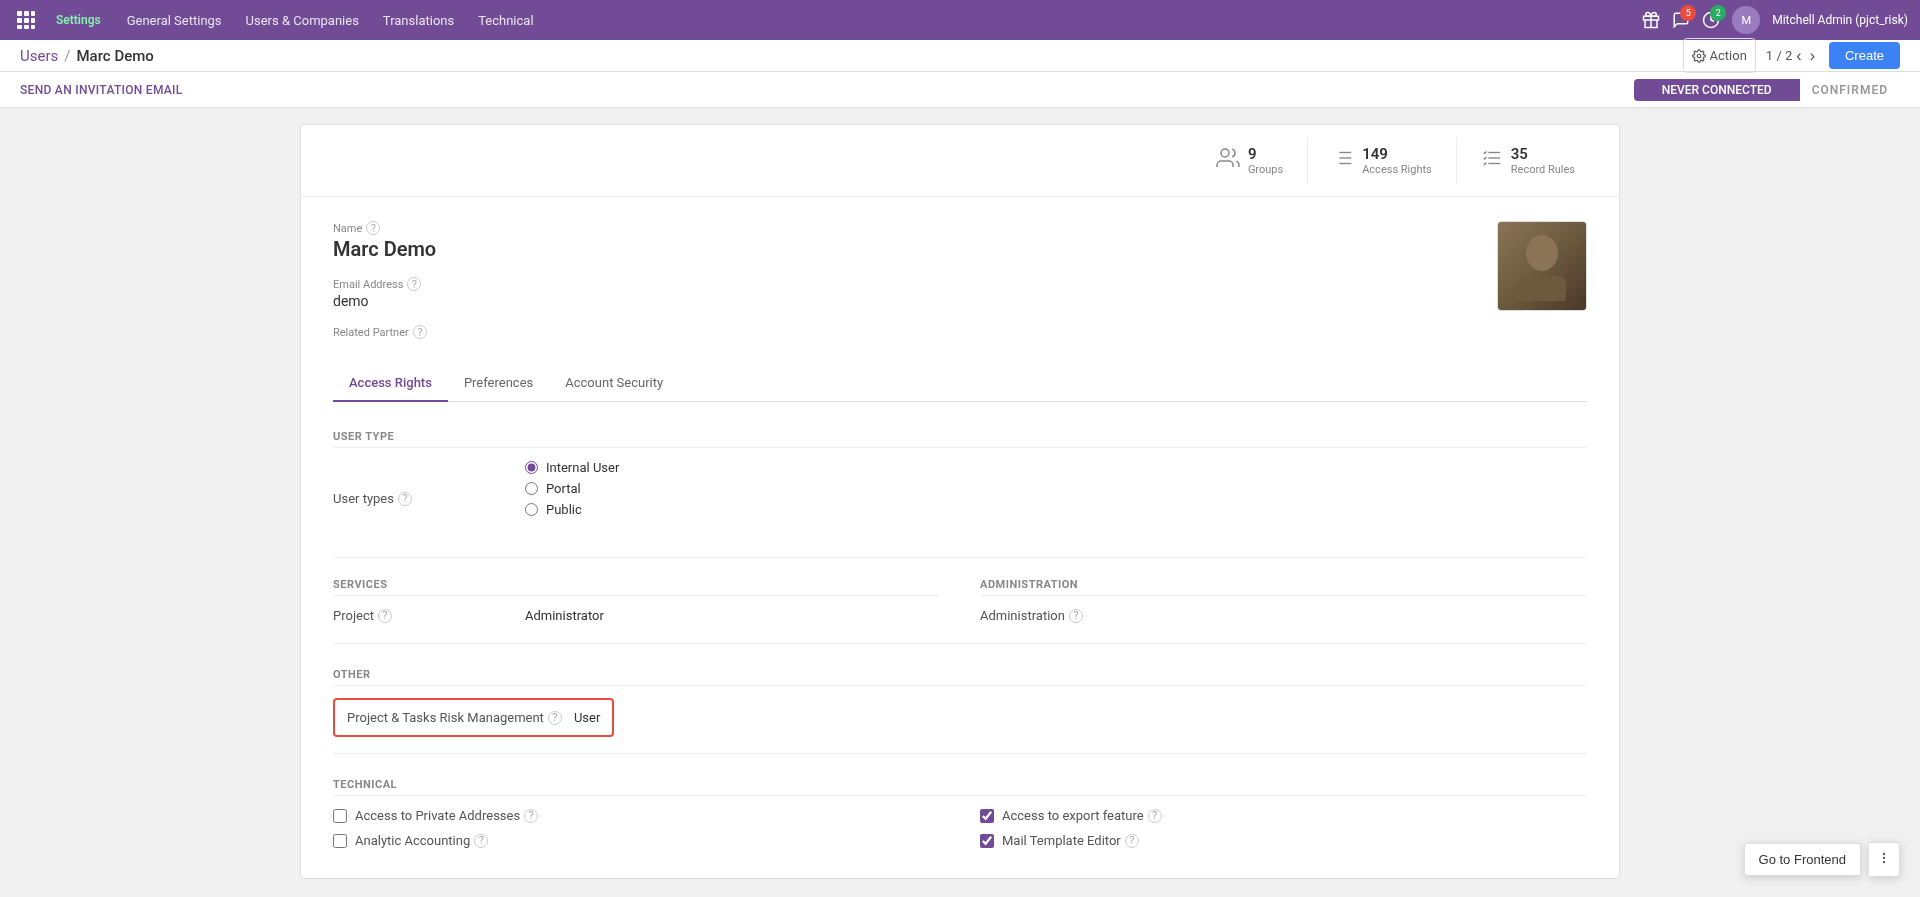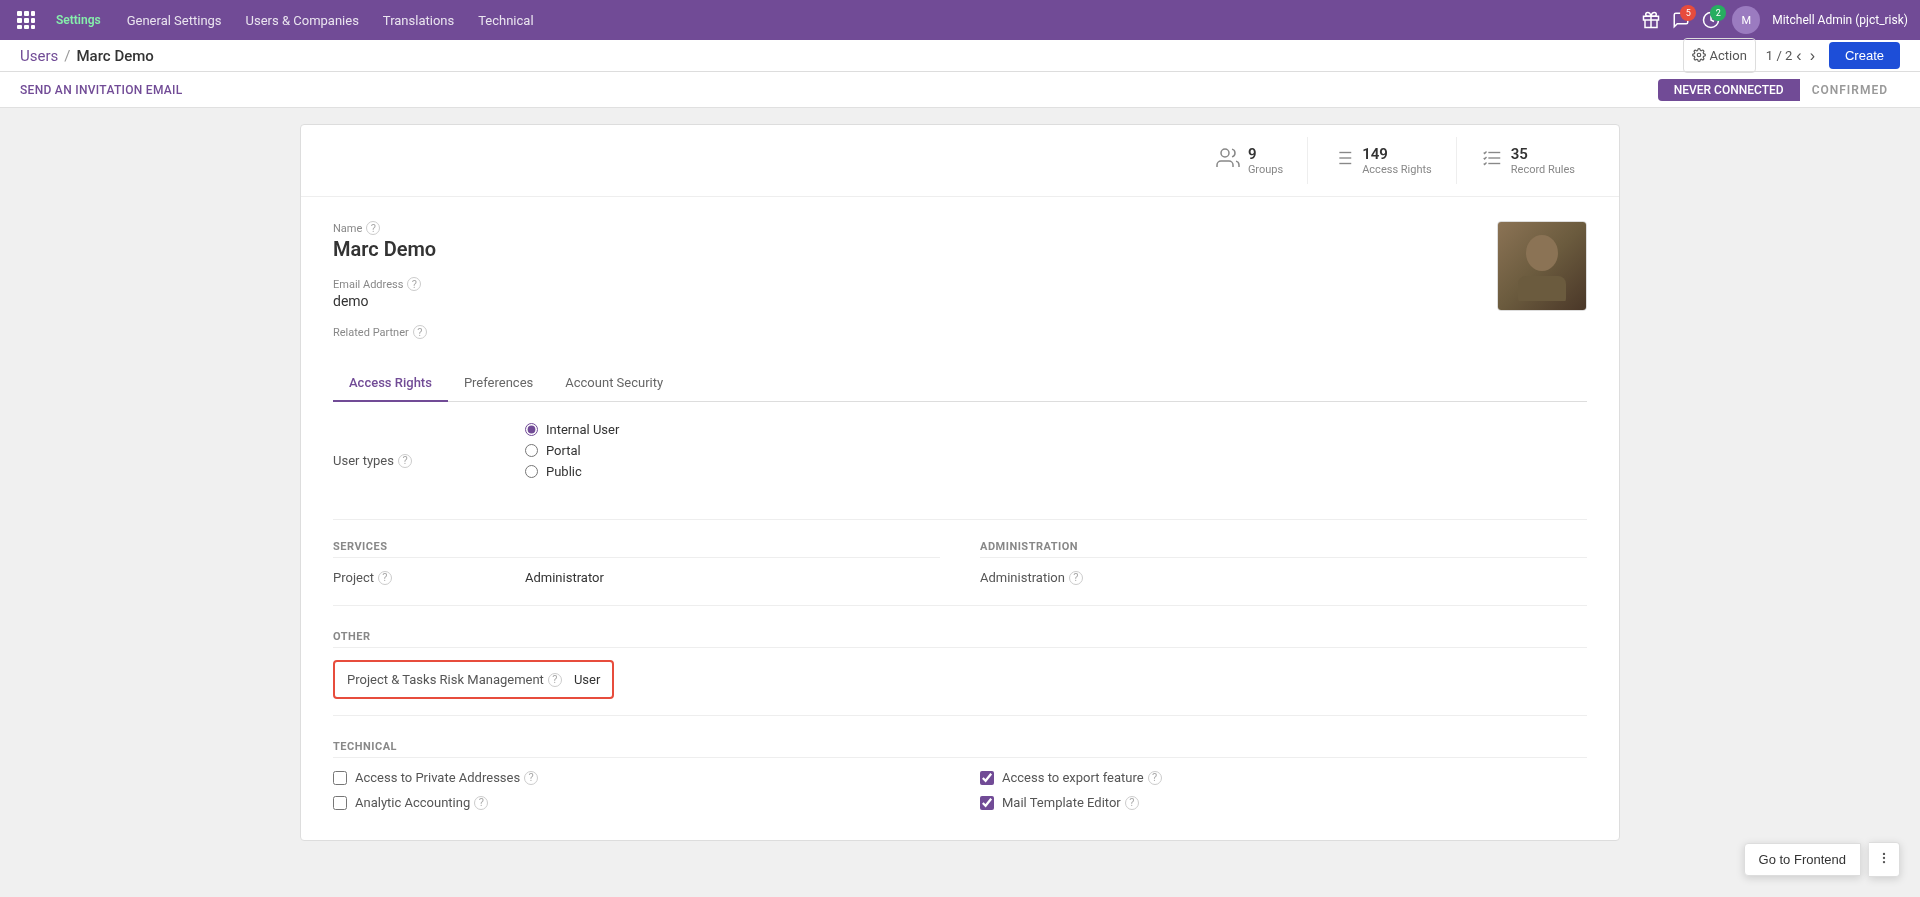--- a/index.html
+++ b/index.html
@@ -107,20 +107,21 @@
     .breadcrumb .crumb-link { color: #714B96; cursor: pointer; }
     .breadcrumb .separator { color: #999; }
     .breadcrumb .current { color: #333; font-weight: 500; }
     .breadcrumb-actions {
       display: flex;
       align-items: center;
       gap: 10px;
     }
     .gear-action {
       display: flex;
+      align-items: center;
       gap: 4px;
       color: #555;
       cursor: pointer;
       padding: 9px 8px;
       border-radius: 4px;
       border: 1px solid #ddd;
       font-size: 13px;
     }
     .pagination {
       display: flex;
@@ -130,21 +131,21 @@
     }
     .page-btn {
       border: none;
       background: none;
       cursor: pointer;
       color: #555;
       font-size: 16px;
       padding: 2px 4px;
     }
     .create-btn {
-      background: #1d4ed8;
+      background: #3b82f6;
       color: white;
       border: none;
       padding: 6px 16px;
       border-radius: 4px;
       cursor: pointer;
       font-size: 13px;
     }
 
     
     .action-bar {
@@ -160,21 +161,21 @@
       color: #714B96;
       font-size: 12px;
       cursor: pointer;
       text-transform: uppercase;
       font-weight: 500;
       letter-spacing: 0.3px;
     }
     .status-badge-never {
       background: #714B96;
       color: white;
-      padding: 4px 16px;
+      padding: 4px 28px;
       border-radius: 4px 0 0 4px;
       font-size: 12px;
       font-weight: 500;
     }
 
     
     .main-content {
       padding: 16px 20px;
     }
     .form-card {
@@ -591,20 +592,21 @@
     </div>
 
     <div class="tabs">
       <div class="tab active">Access Rights</div>
       <div class="tab">Preferences</div>
       <div class="tab">Account Security</div>
     </div>
 
     <div class="tab-content">
 
+      <div class="section-header">USER TYPE</div>
       <div class="two-col">
         <div>
           <div class="field-row">
             <span class="field-name">
               <span>User types</span>
               <span class="help-icon">?</span>
             </span>
             <div class="radio-group">
               <label class="radio-label">
                 <input type="radio" name="user_type" checked="" style="">

